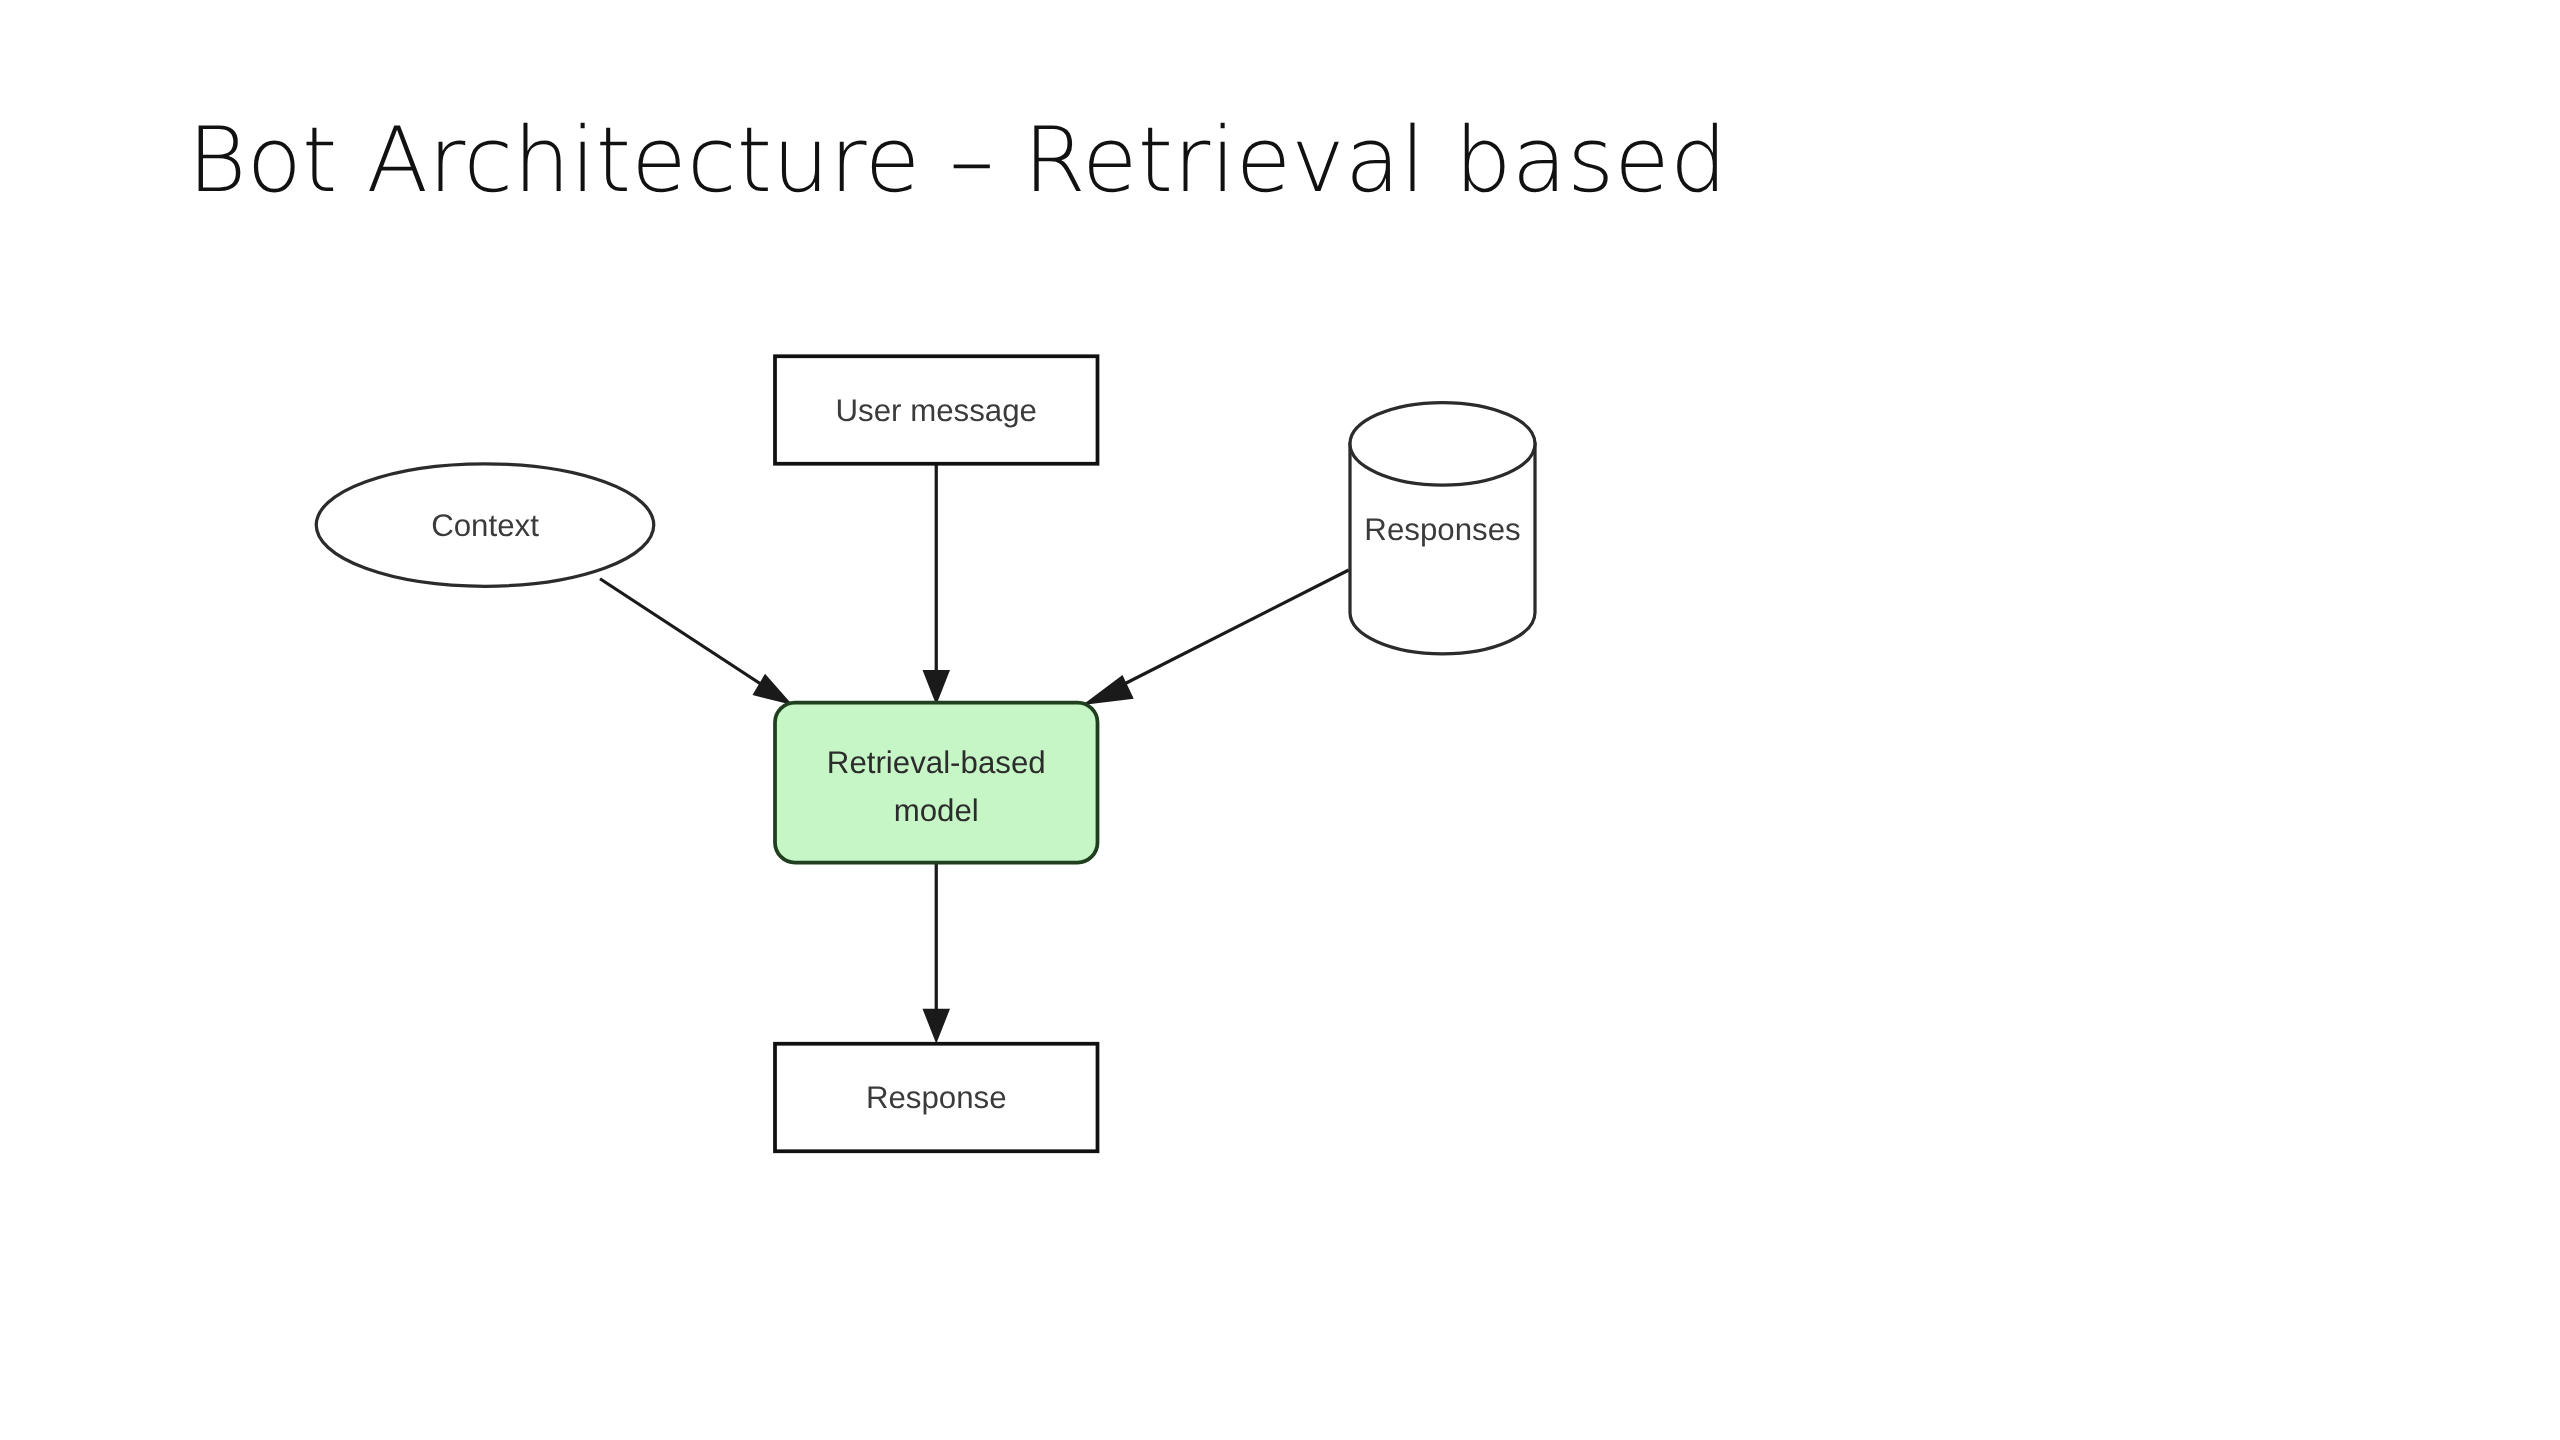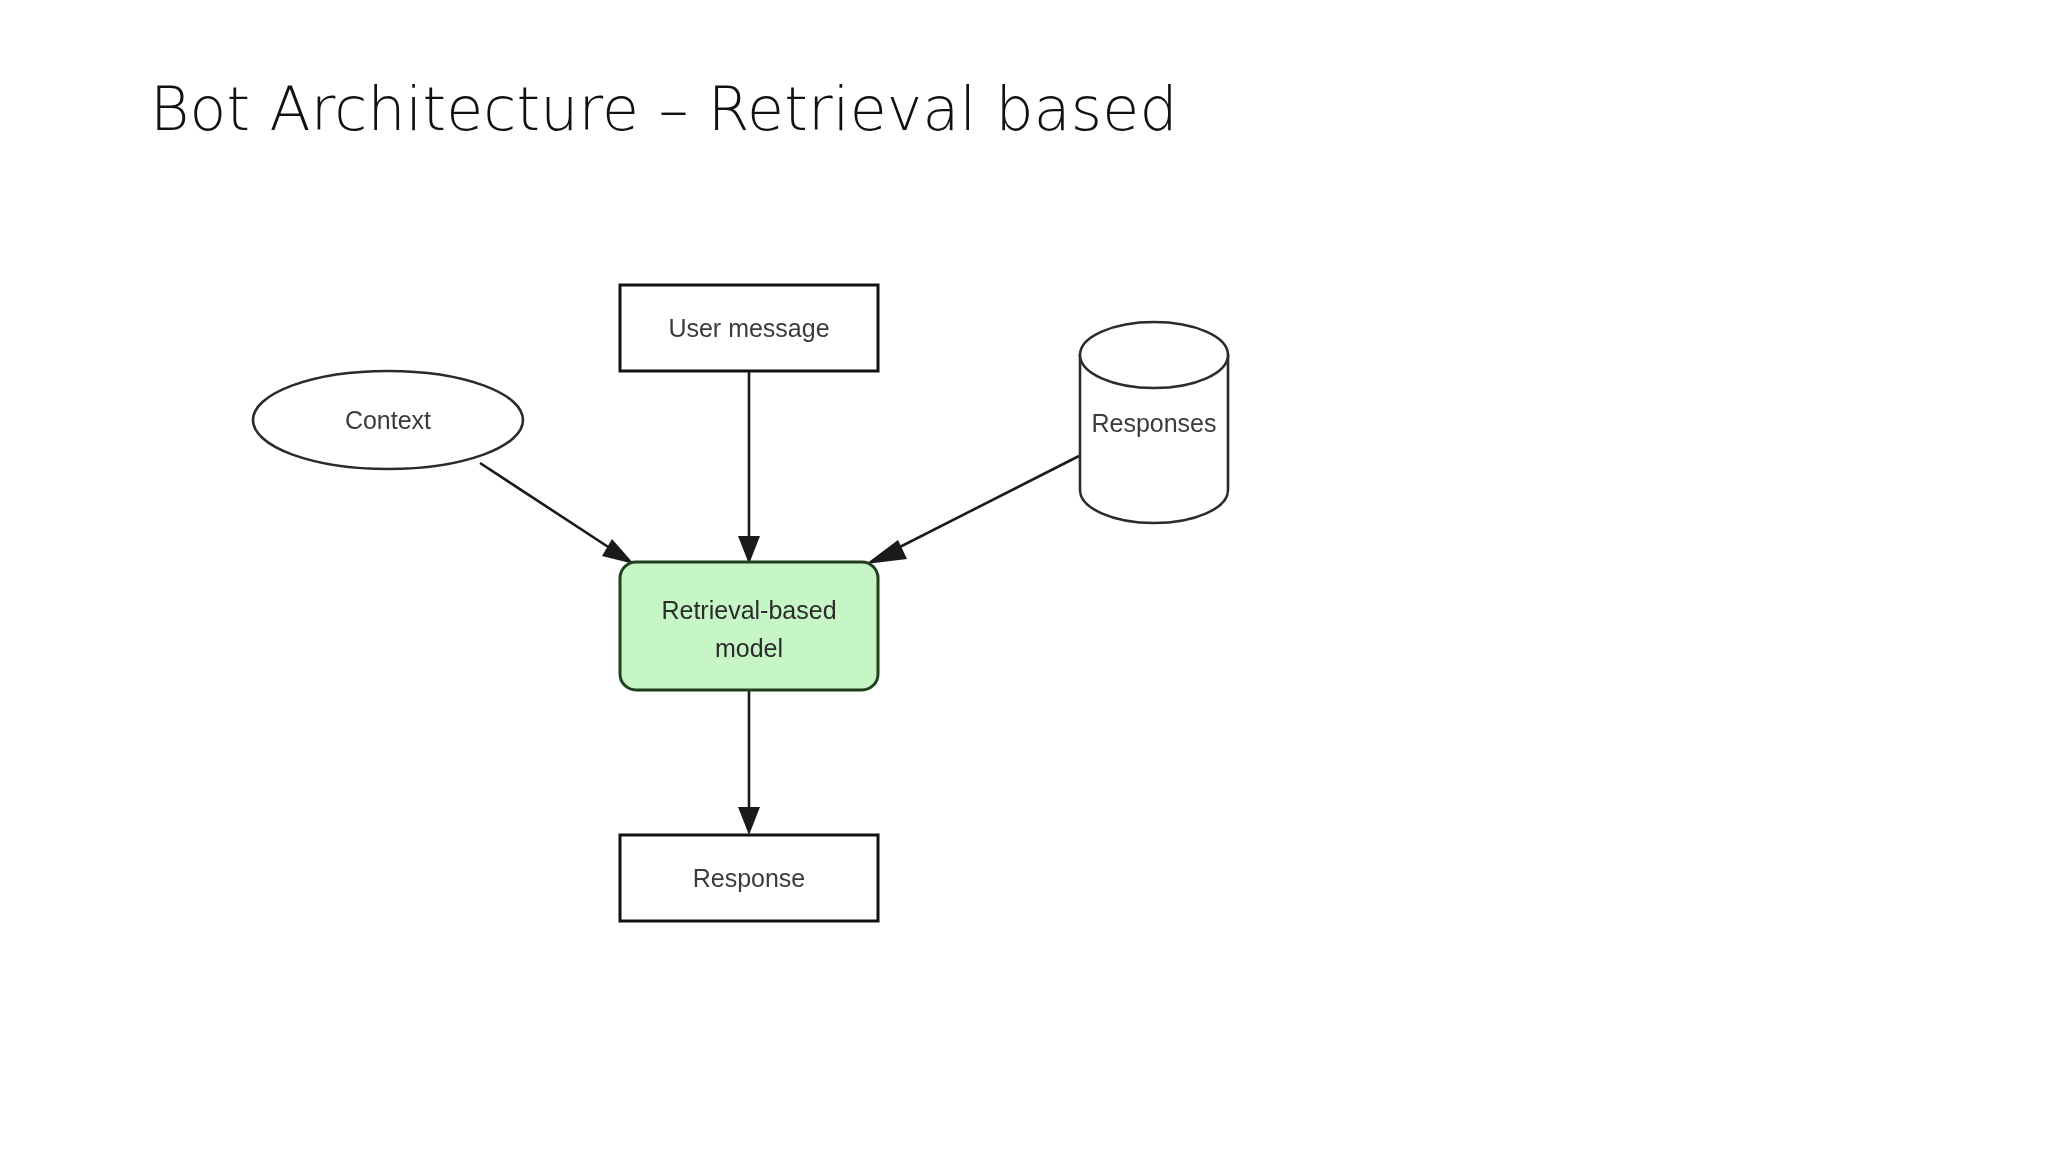--- a/index.html
+++ b/index.html
@@ -18,25 +18,25 @@
   #slide {
     position: absolute;
     inset: 0;
     background: #ffffff;
   }
 
   
   .slide-title {
     position: absolute;
     left: 150px;
-    top: 76px;
+    top: 88px;
     width: 1700px;
     font-family: "DejaVu Sans", sans-serif;
     font-weight: 300;
-    font-size: 60px;
+    font-size: 72px;
     line-height: 1.12;
     letter-spacing: 0.2px;
     color: #111111;
     white-space: nowrap;
   }
 
   
   .diagram {
     position: absolute;
     left: 0;

